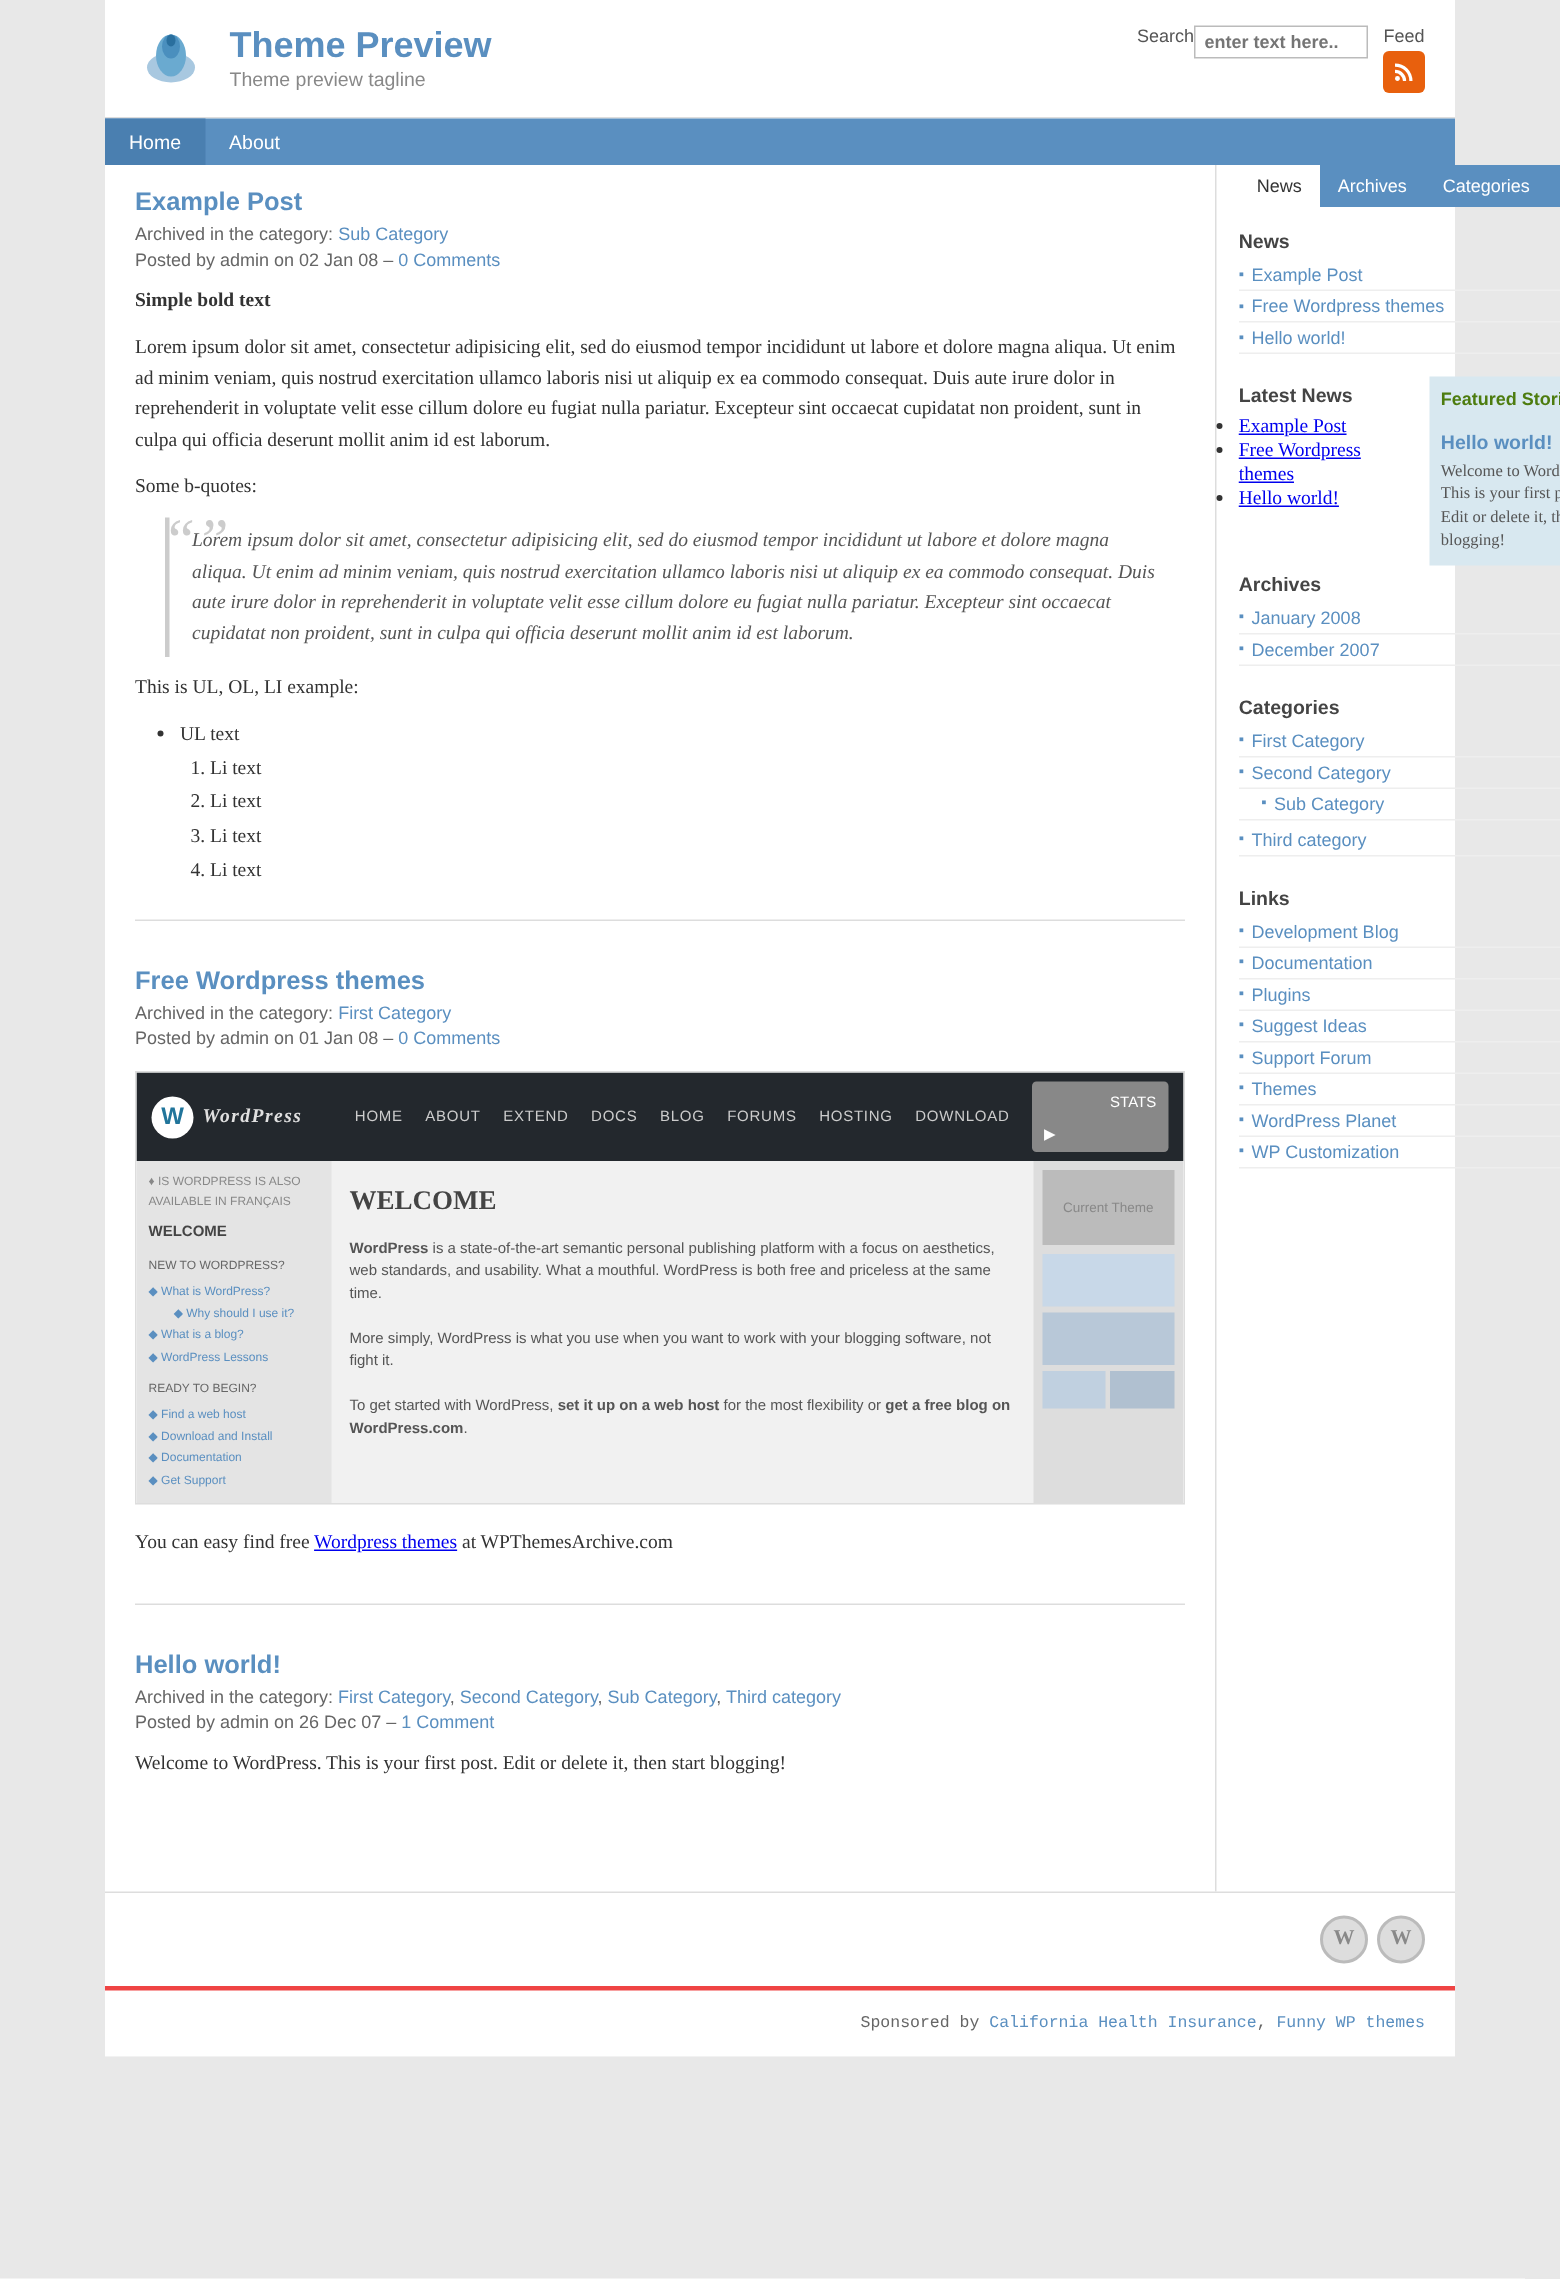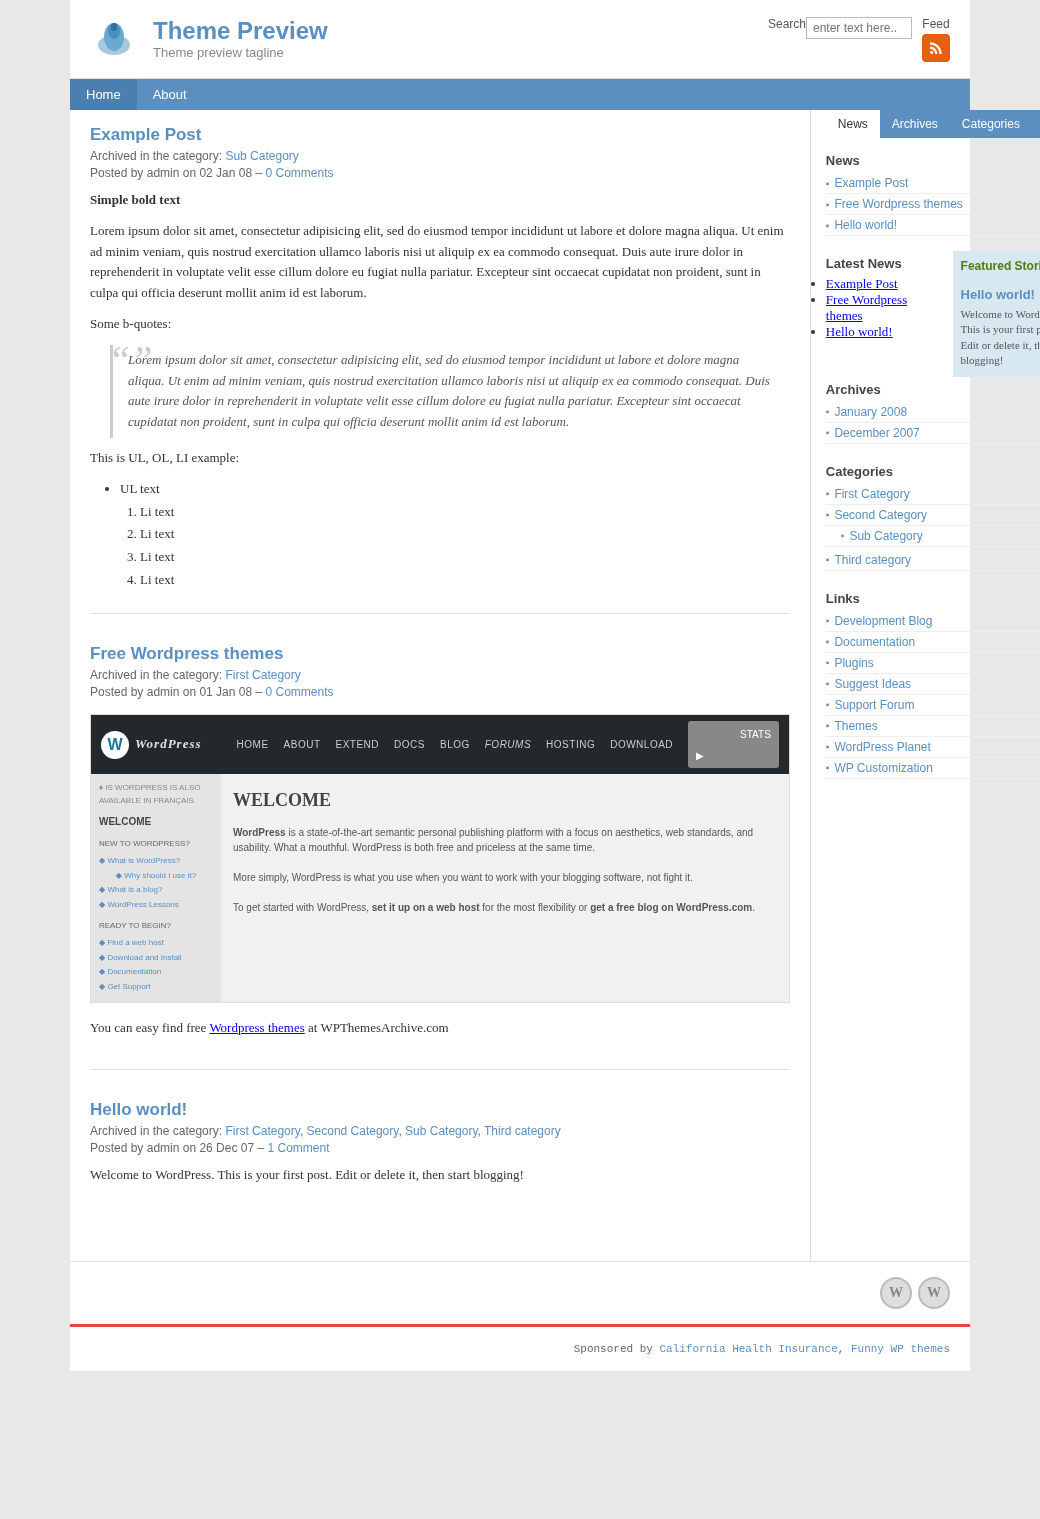--- a/index.html
+++ b/index.html
@@ -8,21 +8,21 @@
     
     #header { background: #fff; padding: 15px 20px; display: flex; align-items: center; justify-content: space-between; border-bottom: 1px solid #ddd; }
     #header-left { display: flex; align-items: center; gap: 15px; }
     #header-logo { width: 48px; height: 48px; }
     #header-logo svg { width: 100%; height: 100%; }
     #header-title { color: #5a8fc0; font-size: 24px; font-weight: bold; font-family: Arial, sans-serif; text-decoration: none; display: block; }
     #header-tagline { color: #888; font-size: 13px; font-family: Arial, sans-serif; }
     #header-right { display: flex; align-items: flex-start; gap: 10px; }
     #search-area { display: flex; align-items: flex-start; }
     #search-label { font-size: 12px; font-family: Arial, sans-serif; color: #555; margin-bottom: 3px; }
-    #search-input { border: 1px solid #bbb; padding: 3px 6px; font-size: 12px; width: 106px; color: #aaa; }
+    #search-input { border: 1px solid #bbb; padding: 3px 6px; font-size: 12px; width: 116px; color: #aaa; font-weight: bold; }
     #feed-area { display: flex; flex-direction: column; align-items: center; }
     #feed-label { font-size: 12px; font-family: Arial, sans-serif; color: #555; margin-bottom: 3px; }
     #feed-icon { width: 28px; height: 28px; background: #e8600d; border-radius: 4px; display: flex; align-items: center; justify-content: center; }
     #feed-icon svg { width: 18px; height: 18px; fill: white; }
 
     
     #nav { background: #5a8fc0; display: flex; }
     #nav a { color: #fff; text-decoration: none; padding: 8px 16px; font-size: 13px; font-family: Arial, sans-serif; display: block; }
     #nav a:first-child { background: #4a7fb0; }
 
@@ -172,21 +172,21 @@
                 <div style="display:flex; align-items:center; gap:6px;">
                   <div style="width:28px;height:28px;border-radius:50%;background:#fff;display:flex;align-items:center;justify-content:center;font-size:16px;font-weight:bold;color:#21759b;">W</div>
                   <span style="color:#e0e0e0;font-size:13px;font-style:italic;font-family:Georgia;font-weight:bold;letter-spacing:1px;">WordPress</span>
                 </div>
                 <div style="display:flex;gap:15px;margin-left:20px;">
                   <span style="color:#ccc;font-size:10px;text-transform:uppercase;letter-spacing:0.5px;">HOME</span>
                   <span style="color:#ccc;font-size:10px;text-transform:uppercase;letter-spacing:0.5px;">ABOUT</span>
                   <span style="color:#ccc;font-size:10px;text-transform:uppercase;letter-spacing:0.5px;">EXTEND</span>
                   <span style="color:#ccc;font-size:10px;text-transform:uppercase;letter-spacing:0.5px;">DOCS</span>
                   <span style="color:#ccc;font-size:10px;text-transform:uppercase;letter-spacing:0.5px;">BLOG</span>
-                  <span style="color:#ccc;font-size:10px;text-transform:uppercase;letter-spacing:0.5px;font-style:italic;">FORUMS</span>
+                  <span style="color:#ccc;font-size:10px;text-transform:uppercase;letter-spacing:0.5px;">FORUMS</span>
                   <span style="color:#ccc;font-size:10px;text-transform:uppercase;letter-spacing:0.5px;">HOSTING</span>
                   <span style="color:#ccc;font-size:10px;text-transform:uppercase;letter-spacing:0.5px;">DOWNLOAD</span>
                 </div>
                 <div style="margin-left:auto; background:#888;border-radius:3px;padding:3px 8px;">
                   <span style="color:#fff;font-size:10px;margin-left:44px;">STATS ▶</span>
                 </div>
               </div>
               <div style="background:#f1f1f1;display:flex;min-height:160px;">
                 <div style="width:130px;background:#e4e4e4;padding:8px;font-size:9px;color:#555;">
                   <div style="margin-bottom:6px;font-size:8px;color:#888;">♦ IS WORDPRESS IS ALSO AVAILABLE IN FRANÇAIS</div>
@@ -203,20 +203,29 @@
                   <div style="font-size:8px;color:#5a8fc0;">◆ Get Support</div>
                 </div>
                 <div style="flex:1;padding:12px;">
                   <div style="font-size:18px;font-weight:bold;color:#444;margin-bottom:10px;font-family:Georgia;">WELCOME</div>
                   <div style="font-size:10px;color:#555;line-height:1.5;">
                     <strong>WordPress</strong> is a state-of-the-art semantic personal publishing platform with a focus on aesthetics, web standards, and usability. What a mouthful. WordPress is both free and priceless at the same time.<br><br>
                     More simply, WordPress is what you use when you want to work with your blogging software, not fight it.<br><br>
                     To get started with WordPress, <strong>set it up on a web host</strong> for the most flexibility or <strong>get a free blog on WordPress.com</strong>.
                   </div>
                 </div>
+                <div style="width:100px;background:#ddd;padding:6px;">
+                  <div style="background:#bbb;height:50px;margin-bottom:6px;display:flex;align-items:center;justify-content:center;font-size:9px;color:#888;">Current Theme</div>
+                  <div style="background:#c8d8e8;height:35px;margin-bottom:4px;"></div>
+                  <div style="background:#b8c8d8;height:35px;margin-bottom:4px;"></div>
+                  <div style="display:flex;gap:3px;">
+                    <div style="background:#c0d0e0;height:25px;flex:1;"></div>
+                    <div style="background:#b0c0d0;height:25px;flex:1;"></div>
+                  </div>
+                </div>
               </div>
             </div>
           </div>
           <p>
             You can easy find free <a href="#">Wordpress themes</a> at WPThemesArchive.com
           </p>
         </div>
       </div>
 
       <div class="post" style="border-bottom:none;">

